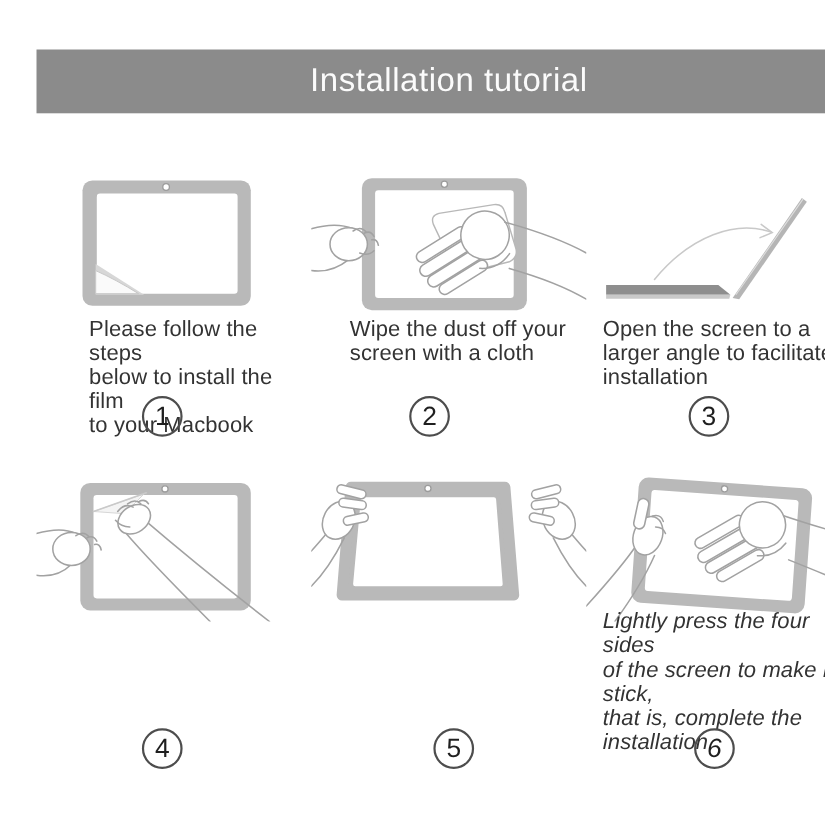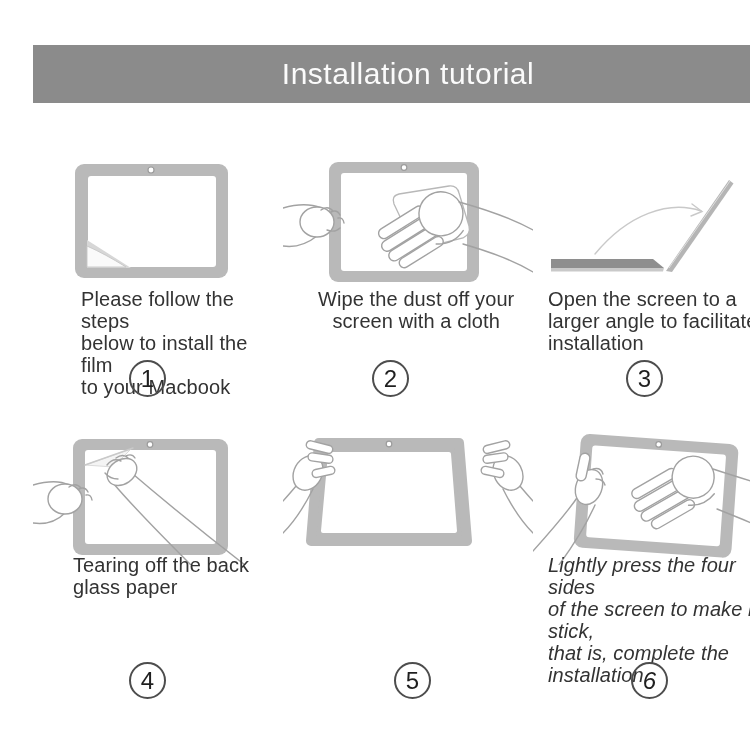--- a/index.html
+++ b/index.html
@@ -24,21 +24,21 @@
   .s6{left:500px;top:420px;height:300px;font-style:italic;}
   .illus{position:absolute;left:0;width:250px;height:140px;margin:0;}
   .row1 .illus{top:25px;}
   .row2 .illus{top:5px;}
   .caption{
     position:absolute;margin:0;font-size:20px;line-height:22px;color:#333333;
     white-space:pre-line;letter-spacing:.1px;
   }
   .row1 .caption{top:163px;}
   .row2 .caption{top:134px;}
-  .s1 .caption{left:48px;} .s2 .caption{left:35px;text-align:center;} .s3 .caption{left:15px;}
+  .s1 .caption{left:48px;} .s2 .caption{left:35px;} .s3 .caption{left:15px;}
   .s4 .caption{left:40px;} .s5 .caption{left:18px;} .s6 .caption{left:15px;}
   .badge{
     position:absolute;width:37px;height:37px;border:2px solid #4d4d4d;border-radius:50%;
     box-sizing:border-box;display:flex;align-items:center;justify-content:center;
     font-size:24px;color:#1f1f1f;
   }
   .row1 .badge{top:235px;}
   .row2 .badge{top:242px;}
   .s1 .badge{left:96px;} .s2 .badge{left:89px;} .s3 .badge{left:93px;}
   .s4 .badge{left:96px;} .s5 .badge{left:111px;} .s6 .badge{left:98px;}
@@ -153,22 +153,20 @@
 
         <g>
           <path class="ln" d="M212,140 C168,106 122,68 94,44"></path>
           <path class="ln" d="M158,140 C130,112 102,84 80,58"></path>
           <ellipse class="hand" cx="89" cy="47" rx="16" ry="12" transform="rotate(-35 89 47)"></ellipse>
           <path class="ln" d="M74,40 q6,-8 14,-4 M83,33 q7,-5 12,0 M93,31 q6,-3 9,2"></path>
           <path class="ln" d="M72,48 q5,6 13,6"></path>
         </g>
       </svg>
     </figure>
-    <p class="caption">Tearing off the back
-glass paper</p>
     <div class="badge">
         <span>4</span>
       </div>
   </section>
 
   <section class="step s5 row2">
     <figure class="illus">
       <svg width="250" height="140" viewBox="0 0 250 140">
         <polygon points="36,18 176,18 184,116 28,116" fill="#b9b9b9" stroke="#b9b9b9" stroke-width="10" stroke-linejoin="round"></polygon>
         <polygon points="47,29 166,29 172,106 40,106" fill="#ffffff" stroke="#ffffff" stroke-width="4" stroke-linejoin="round"></polygon>

